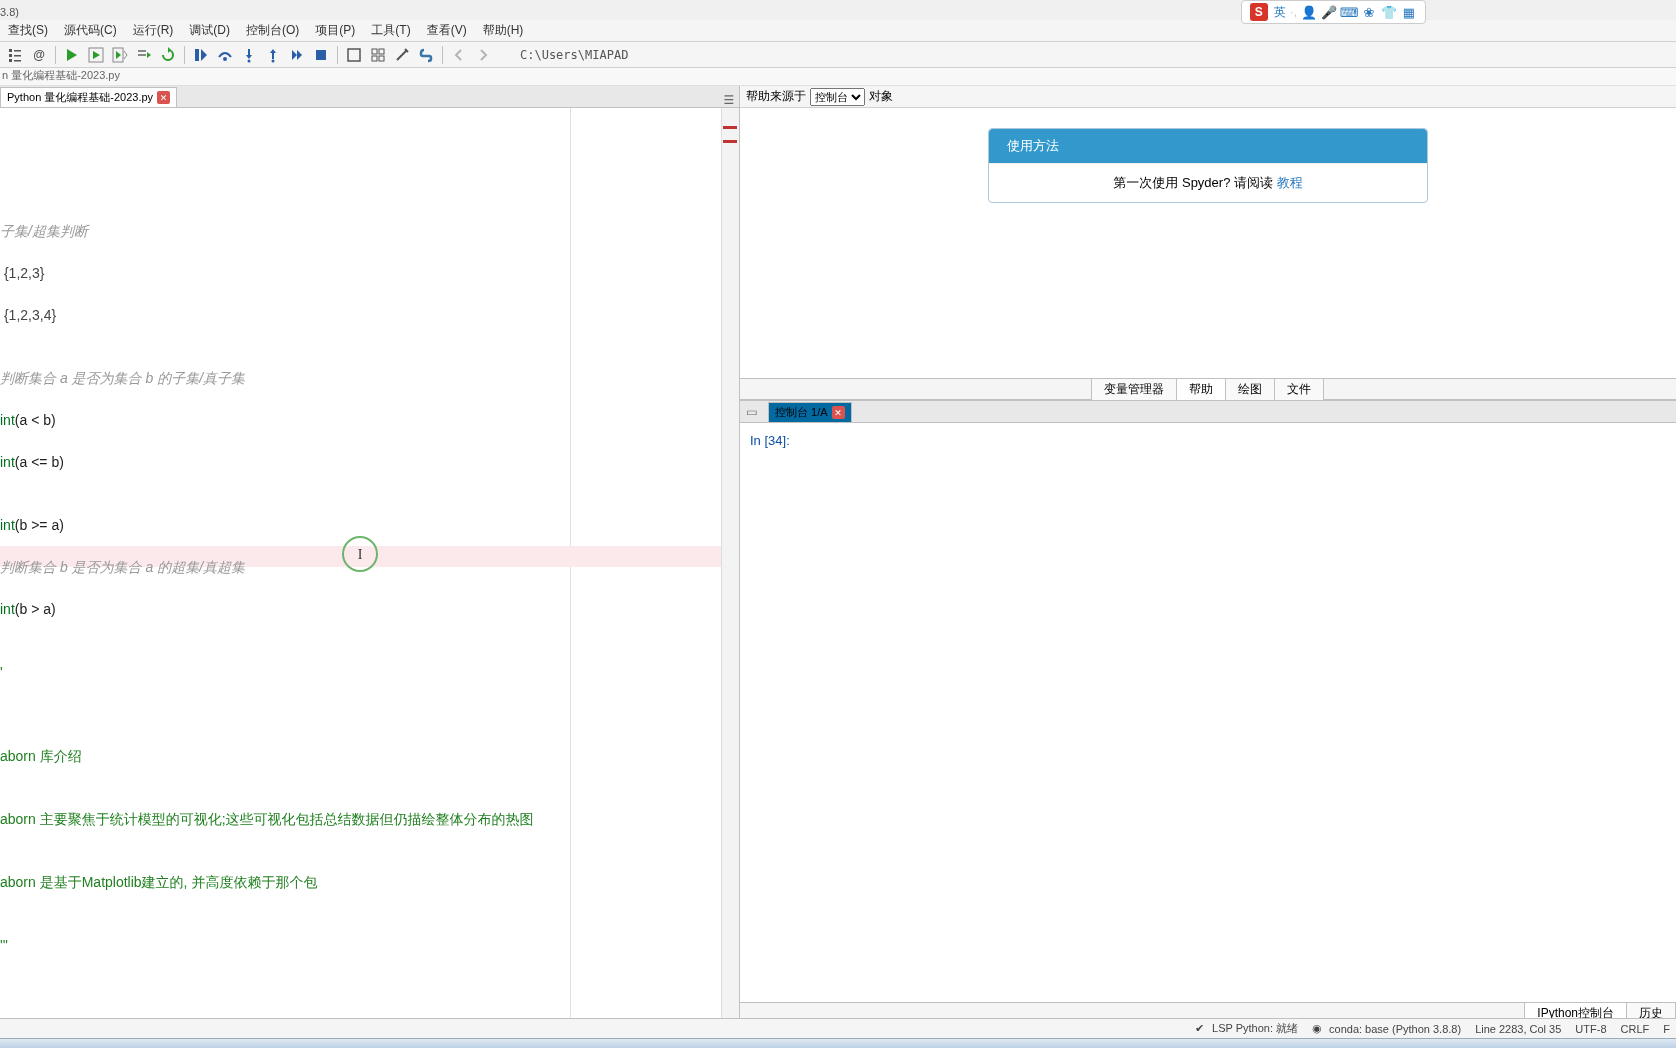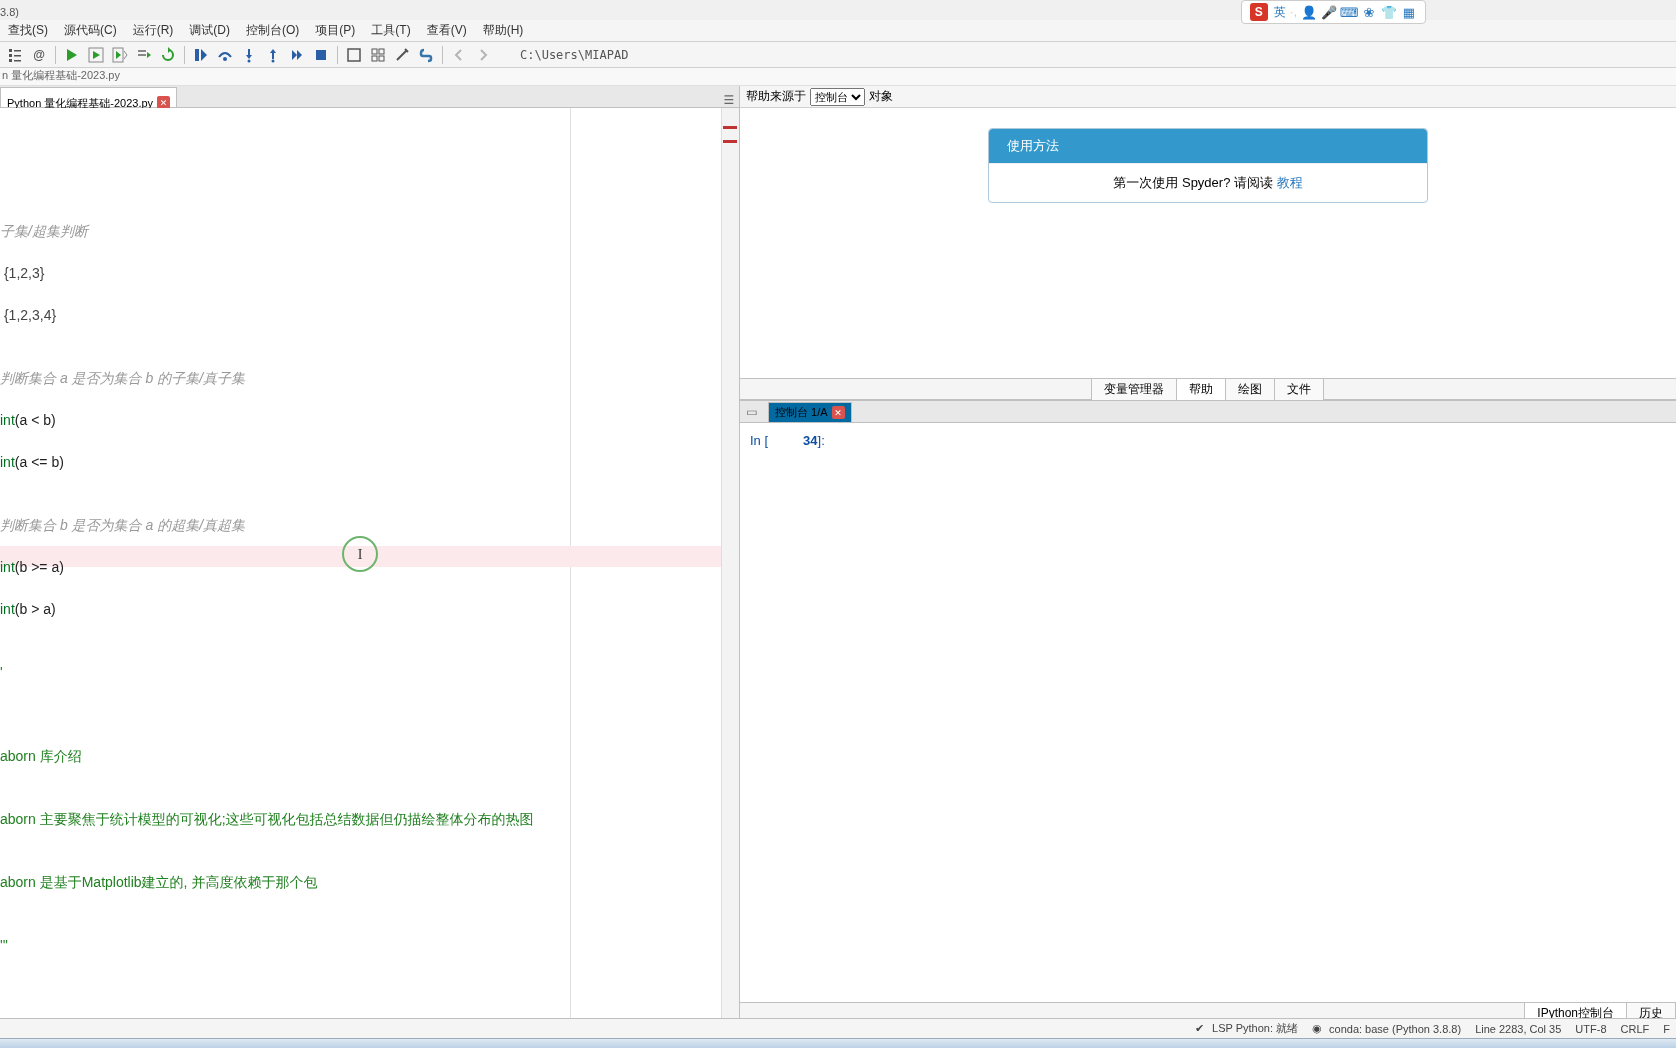--- a/index.html
+++ b/index.html
@@ -20,21 +20,21 @@
 .toolbar .tb-btn { width: 22px; height: 22px; display: flex; align-items: center; justify-content: center; cursor: pointer; border-radius: 2px; }
 .toolbar .tb-sep { width: 1px; height: 18px; background: #c0c0c0; margin: 0 3px; }
 .toolbar .path-label { margin-left: 24px; color: #555; font-family: Consolas, monospace; font-size: 12px; }
 
 .breadcrumb { position: absolute; top: 68px; left: 0; height: 18px; font-size: 11px; color: #666; padding-left: 2px; width: 100%; background: #f8f8f8; border-bottom: 1px solid #e0e0e0; }
 
 .main-area { position: absolute; top: 86px; left: 0; right: 0; bottom: 24px; display: flex; }
 
 .editor-pane { flex: 0 0 740px; display: flex; flex-direction: column; border-right: 1px solid #c0c0c0; background: #fff; }
 .editor-tabs { height: 22px; background: #e8e8e8; border-bottom: 1px solid #c0c0c0; display: flex; align-items: flex-end; }
-.editor-tab { background: #fff; border: 1px solid #c0c0c0; border-bottom: none; padding: 8px 6px; font-size: 11px; display: flex; gap: 4px; height: 20px; }
+.editor-tab { background: #fff; border: 1px solid #c0c0c0; border-bottom: none; padding: 2px 6px; font-size: 11px; display: flex; align-items: center; gap: 4px; height: 20px; }
 .editor-tab .close-x { width: 13px; height: 13px; background: #d9534f; color: #fff; border-radius: 2px; display: flex; align-items: center; justify-content: center; font-size: 9px; cursor: pointer; }
 .editor-hamburger { margin-left: auto; width: 20px; text-align: center; cursor: pointer; color: #666; }
 
 .code-area { flex: 1; position: relative; background: #fff; overflow: hidden; font-family: Consolas, "Courier New", monospace; font-size: 14px; line-height: 21px; }
 .code-content { position: absolute; top: 0; left: 0; right: 18px; padding-top: 8px; white-space: pre; }
 .code-guide { position: absolute; top: 0; bottom: 0; left: 570px; width: 1px; background: #e0e0e0; }
 .code-minimap { position: absolute; top: 0; right: 0; width: 18px; height: 100%; background: #f3f3f3; border-left: 1px solid #ddd; }
 .minimap-mark { position: absolute; right: 2px; width: 14px; height: 3px; background: #c03333; }
 .code-cursor-mark { position: absolute; width: 36px; height: 36px; border: 2px solid #6db56d; border-radius: 50%; left: 342px; top: 428px; display: flex; align-items: center; justify-content: center; font-family: serif; color: #333; }
 .current-line-hl { position: absolute; left: 0; right: 18px; top: 438px; height: 21px; background: #fce9ec; z-index: 0; }
@@ -63,21 +63,21 @@
 .right-tabs-bottom .rtab { padding: 2px 12px; font-size: 12px; border: 1px solid #c0c0c0; background: #f9f9f9; cursor: pointer; margin-left: -1px; }
 .right-tabs-bottom .rtab.active { background: #fff; }
 
 .console-pane { flex: 1; display: flex; flex-direction: column; border-top: 1px solid #c0c0c0; }
 .console-tabs { height: 22px; background: #e8e8e8; border-bottom: 1px solid #c0c0c0; display: flex; align-items: flex-end; padding-left: 4px; gap: 4px; }
 .console-tabs .ctab-icon { width: 16px; height: 16px; display: flex; align-items: center; justify-content: center; color: #666; cursor: pointer; margin-right: 4px; margin-bottom: 2px; }
 .console-tab { background: #0369a1; border: 1px solid #c0c0c0; border-bottom: none; padding: 2px 6px; font-size: 11px; display: flex; align-items: center; gap: 4px; height: 20px; }
 .console-tab .close-x { width: 13px; height: 13px; background: #d9534f; color: #fff; border-radius: 2px; display: flex; align-items: center; justify-content: center; font-size: 9px; cursor: pointer; }
 .console-body { flex: 1; padding: 10px; font-family: Consolas, monospace; font-size: 13px; background: #fff; }
 .console-body .prompt-in { color: #0b4ea2; }
-.console-body .prompt-num { color: #0b4ea2; font-weight: bold; padding-left: 35px; }
+.console-body .prompt-num { color: #0b4ea2; font-weight: normal; }
 
 .console-bottom-tabs { height: 22px; background: #f5f5f5; border-top: 1px solid #c0c0c0; display: flex; align-items: center; justify-content: flex-end; }
 .console-bottom-tabs .cbtab { padding: 2px 12px; font-size: 12px; border: 1px solid #c0c0c0; background: #f9f9f9; cursor: pointer; margin-left: -1px; }
 .console-bottom-tabs .cbtab.active { background: #fff; }
 
 .status-bar { position: absolute; bottom: 10px; left: 0; right: 0; height: 20px; background: #f5f5f5; border-top: 1px solid #c0c0c0; display: flex; align-items: center; font-size: 11px; color: #444; padding: 0 6px; gap: 14px; justify-content: flex-end; }
 .status-bar .sb-item { display: flex; align-items: center; gap: 4px; }
 .status-bar .sb-icon { width: 13px; height: 13px; display: inline-flex; align-items: center; }
 
 .taskbar-row { position: absolute; bottom: 0; left: 0; right: 0; height: 10px; background: linear-gradient(to bottom, #dfe9f2, #bcd2e6); border-top: 1px solid #9ab; }
@@ -253,22 +253,22 @@
 <div></div>
 <div></div>
 <div><span class="c-cmt">子集/超集判断</span></div>
 <div><span class="c-op"> {</span><span class="c-num">1</span><span class="c-op">,</span><span class="c-num">2</span><span class="c-op">,</span><span class="c-num">3</span><span class="c-op">}</span></div>
 <div><span class="c-op"> {</span><span class="c-num">1</span><span class="c-op">,</span><span class="c-num">2</span><span class="c-op">,</span><span class="c-num">3</span><span class="c-op">,</span><span class="c-num">4</span><span class="c-op">}</span></div>
 <div></div>
 <div><span class="c-cmt">判断集合 a 是否为集合 b 的子集/真子集</span></div>
 <div><span class="c-kw">int</span><span class="c-fn">(a &lt; b)</span></div>
 <div><span class="c-kw">int</span><span class="c-fn">(a &lt;= b)</span></div>
 <div></div>
+<div><span class="c-kw">int</span><span class="c-fn">(b &gt;= a)</span></div>
 <div><span class="c-cmt">判断集合 b 是否为集合 a 的超集/真超集</span></div>
-<div><span class="c-kw">int</span><span class="c-fn">(b &gt;= a)</span></div>
 <div><span class="c-kw">int</span><span class="c-fn">(b &gt; a)</span></div>
 <div></div>
 <div><span class="c-str">'</span></div>
 <div></div>
 <div></div>
 <div><span class="c-str">aborn </span><span class="c-str">库介绍</span></div>
 <div></div>
 <div><span class="c-str">aborn </span><span class="c-str">主要聚焦于统计模型的可视化;这些可视化包括总结数据但仍描绘整体分布的热图</span></div>
 <div></div>
 <div style="position:relative;z-index:1"><span class="c-str">aborn </span><span class="c-str">是基于Matplotlib建立的, 并高度依赖于那个包</span></div>

